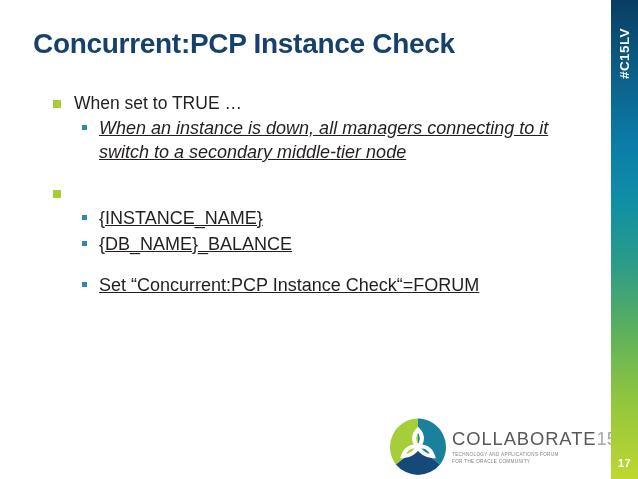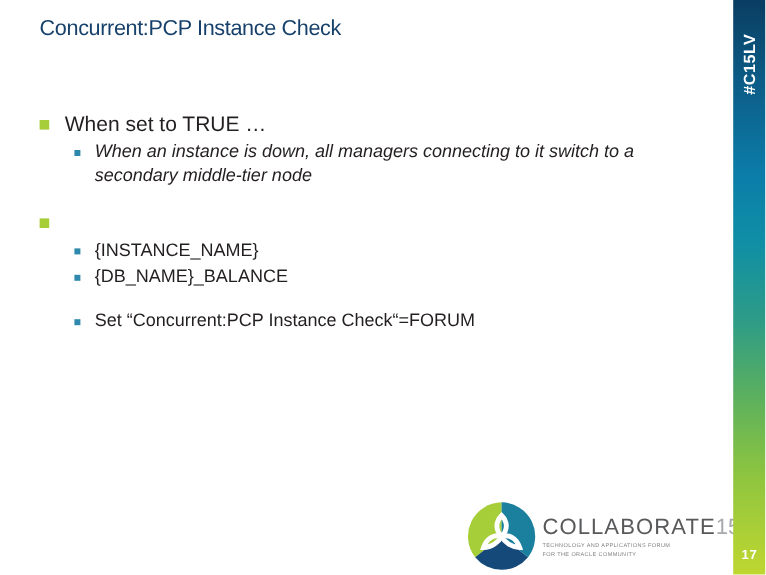--- a/index.html
+++ b/index.html
@@ -17,37 +17,38 @@
     width: 638px;
     height: 479px;
     background: #ffffff;
     overflow: hidden;
   }
 
   
   .slide-title {
     position: absolute;
     left: 33px;
-    top: 13px;
+    top: 28px;
     width: 545px;
-    font-size: 18px;
-    font-weight: normal;
+    font-size: 28px;
+    font-weight: bold;
     color: #17416B;
     letter-spacing: -0.3px;
     line-height: 1.15;
     white-space: nowrap;
   }
 
   
   .body-area {
     position: absolute;
     left: 0;
     top: 92px;
     width: 600px;
     height: 320px;
+    padding-left: 20px;
   }
 
   .bullet-group {
     margin-bottom: 17px;
   }
   .bullet-group:last-child { margin-bottom: 0; }
 
   
   .l1 {
     position: relative;
@@ -80,23 +81,24 @@
   }
   .l2 .marker {
     position: absolute;
     left: 62px;
     top: 8px;
     width: 5px;
     height: 5px;
     background: #2E89AC;
   }
   .l2 .txt {
-    font-size: 15px;
+    font-size: 18px;
     color: #231F20;
     line-height: 1.33;
+    text-decoration: underline;
   }
   .l2 .txt.italic { font-style: italic; }
 
   
   .side-bar {
     position: absolute;
     right: 0;
     top: 0;
     width: 27px;
     height: 479px;

